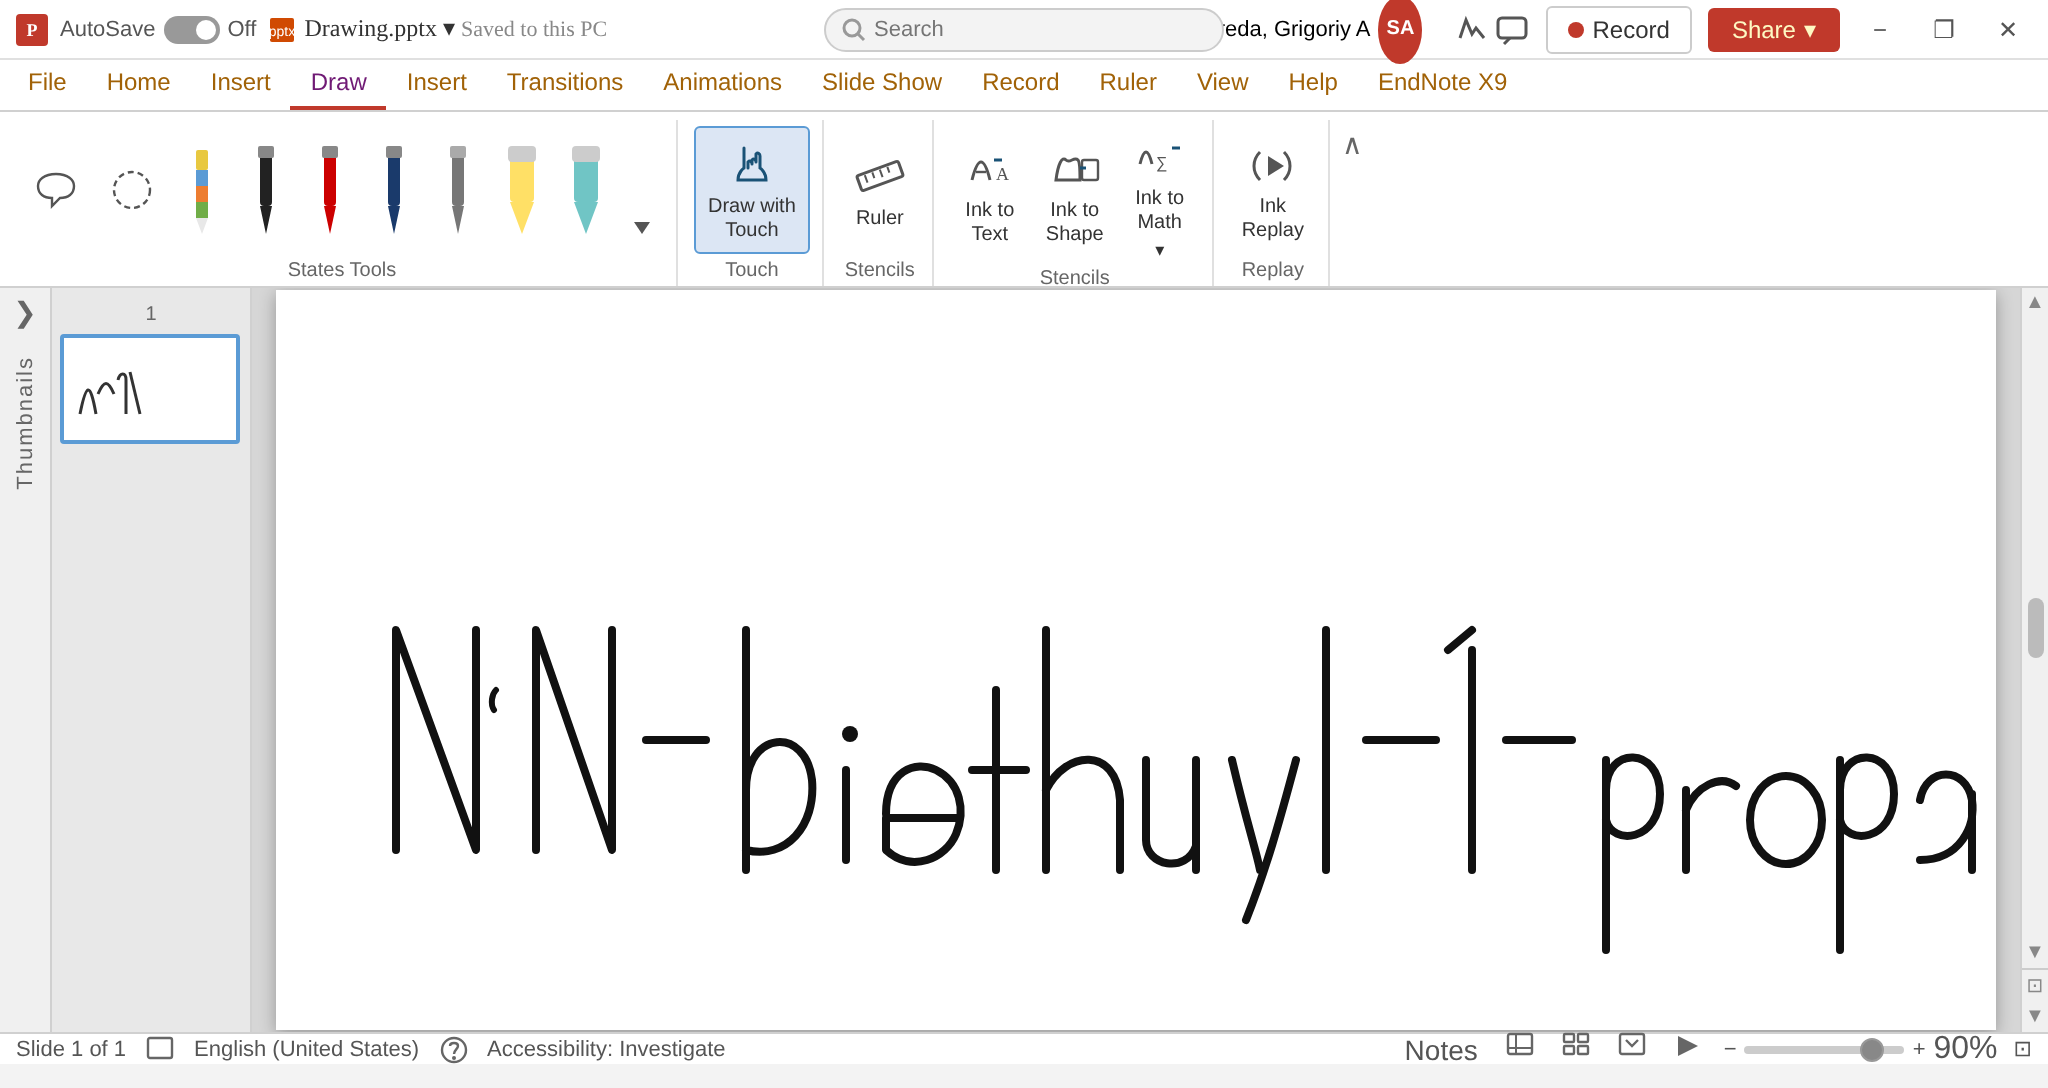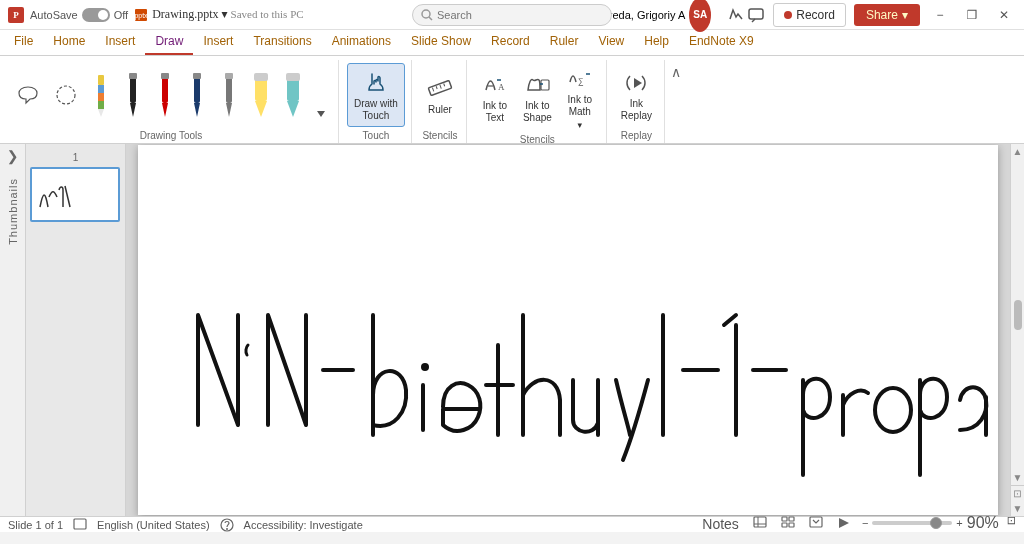--- a/index.html
+++ b/index.html
@@ -240,21 +240,21 @@
       display: flex;
       align-items: center;
       padding: 0 8px;
       gap: 10px;
       font-size: 11px;
       color: #555;
     }
     .status-right {
       margin-left: auto;
       display: flex;
-      align-items: flex-start;
+      align-items: center;
       gap: 8px;
     }
     .zoom-slider {
       width: 80px; height: 4px; background: #ccc; border-radius: 2px; position: relative; cursor: pointer;
     }
     .zoom-thumb {
       position: absolute; right: 10px; top: -4px;
       width: 12px; height: 12px; border-radius: 50%; background: #888; border: 1px solid #999;
     }
     .view-btn { font-size: 14px; cursor: pointer; color: #555; padding: 2px 3px; }
@@ -419,21 +419,21 @@
           <rect x="2" y="0" width="14" height="8" rx="2" fill="#ccc"></rect>
         </svg>
       </div>
 
       <div class="ribbon-btn" style="min-width:16px; align-self:flex-end; margin-bottom:8px;">
         <svg width="10" height="8" viewBox="0 0 10 8">
             <polygon points="1,1 9,1 5,7" fill="#555"></polygon>
           </svg>
       </div>
     </div>
-    <div class="ribbon-group-label">Drawing Tools</div>
+    <div class="ribbon-group-label">States Tools</div>
   </div>
 
   <div class="ribbon-group">
     <div class="ribbon-group-items">
       <div class="ribbon-btn active">
         <svg width="28" height="28" viewBox="0 0 28 28">
           <path d="M10 6 L10 16 M10 16 C10 16 7 18 7 22 L21 22 C21 18 18 16 18 16 L18 10 C18 9 17 8 16 9 L16 13 M16 13 C16 12 15 11 14 12 L14 14 M14 14 C14 13 13 12 12 13 L12 16" fill="none" stroke="#1a5276" stroke-width="1.5" stroke-linecap="round"></path>
         </svg>
         <span class="btn-label">Draw with<br>Touch</span>
       </div>

